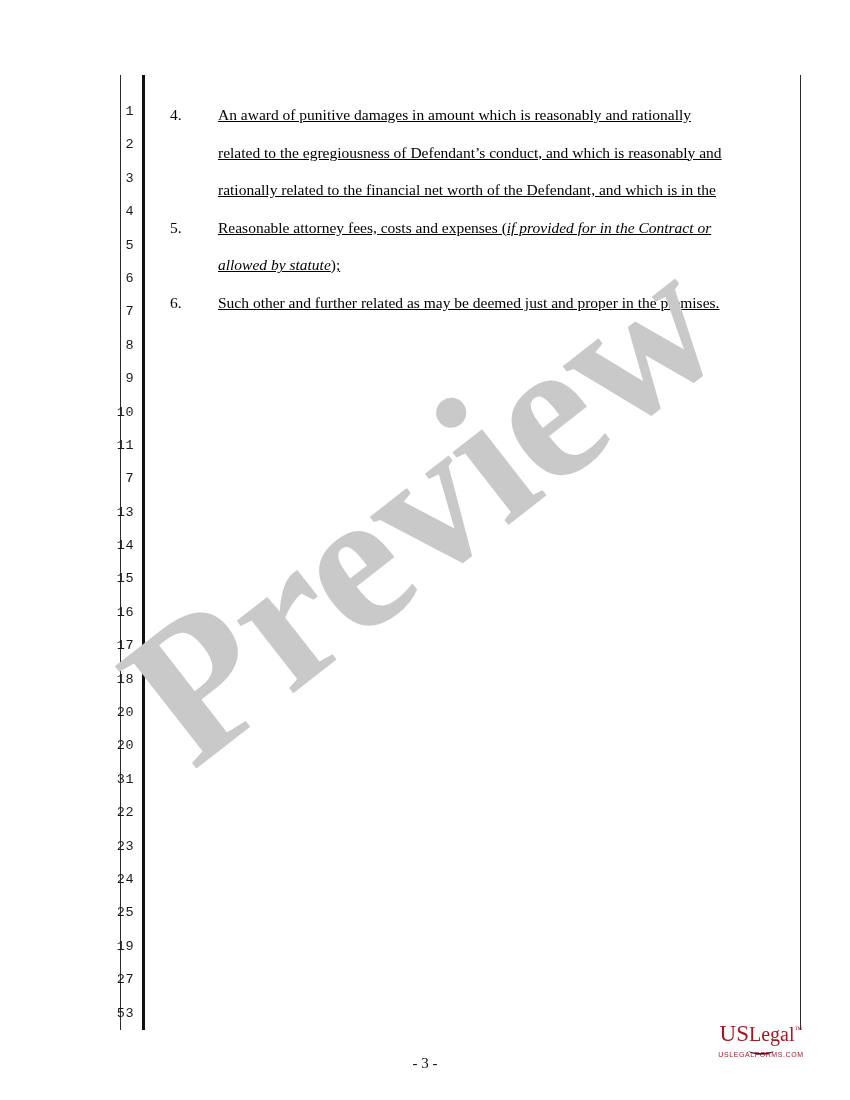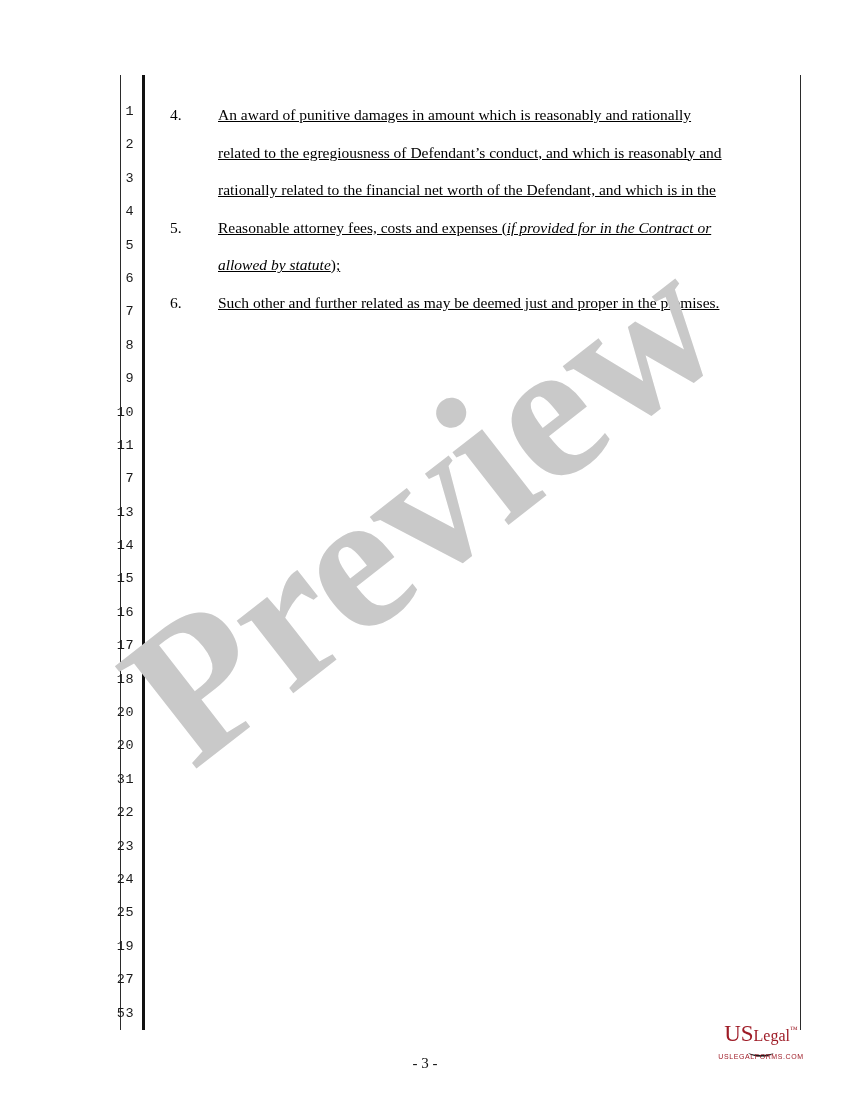--- a/index.html
+++ b/index.html
@@ -137,21 +137,21 @@
     text-align: center;
   }
   .logo .logo-main {
     font-family: "Liberation Serif", serif;
     font-size: 23px;
     color: #9e1b26;
     letter-spacing: 0px;
     line-height: 24px;
     white-space: nowrap;
   }
-  .logo .logo-main .small { font-size: 16px; }
+  .logo .logo-main .small { font-size: 20px; }
   .logo .logo-tm {
     font-size: 8px;
     vertical-align: super;
   }
   .logo .logo-swoosh {
     margin: -3px auto 0 auto;
     width: 26px;
     height: 7px;
   }
   .logo .logo-sub {

